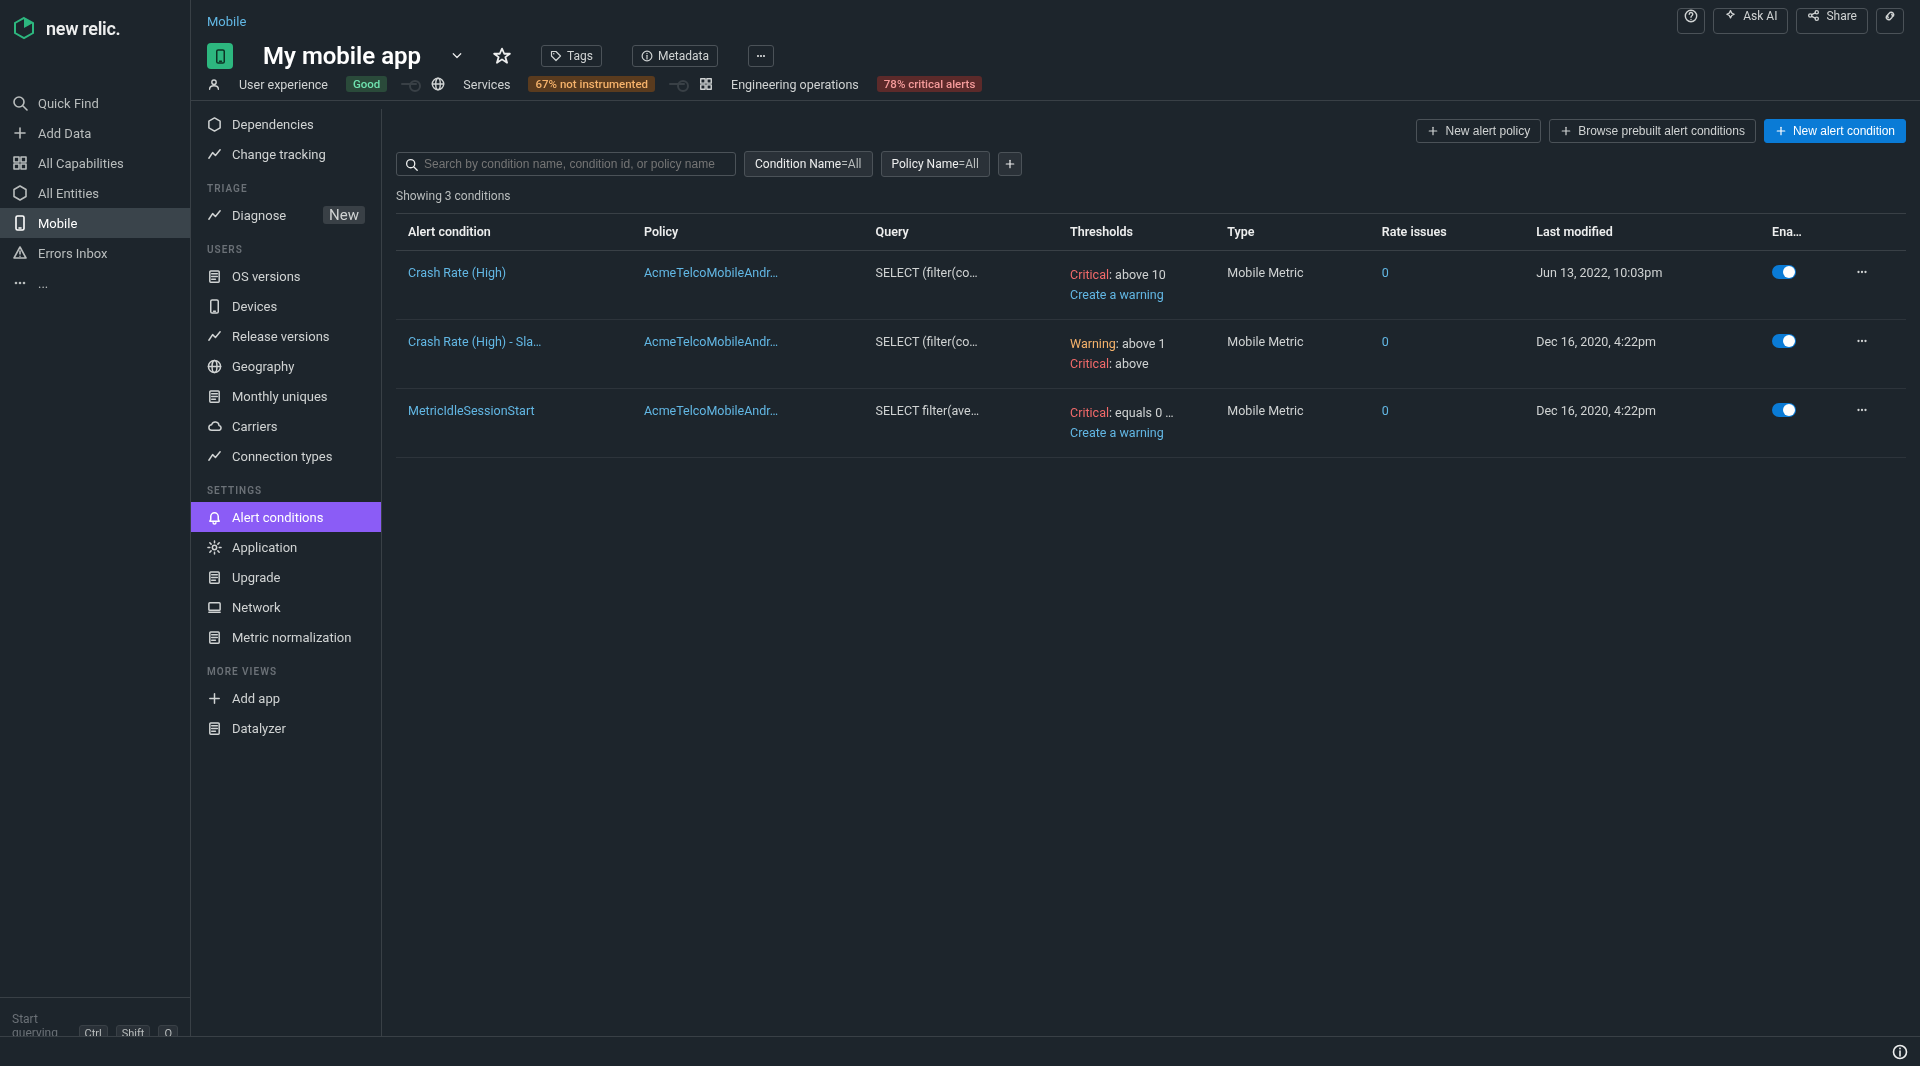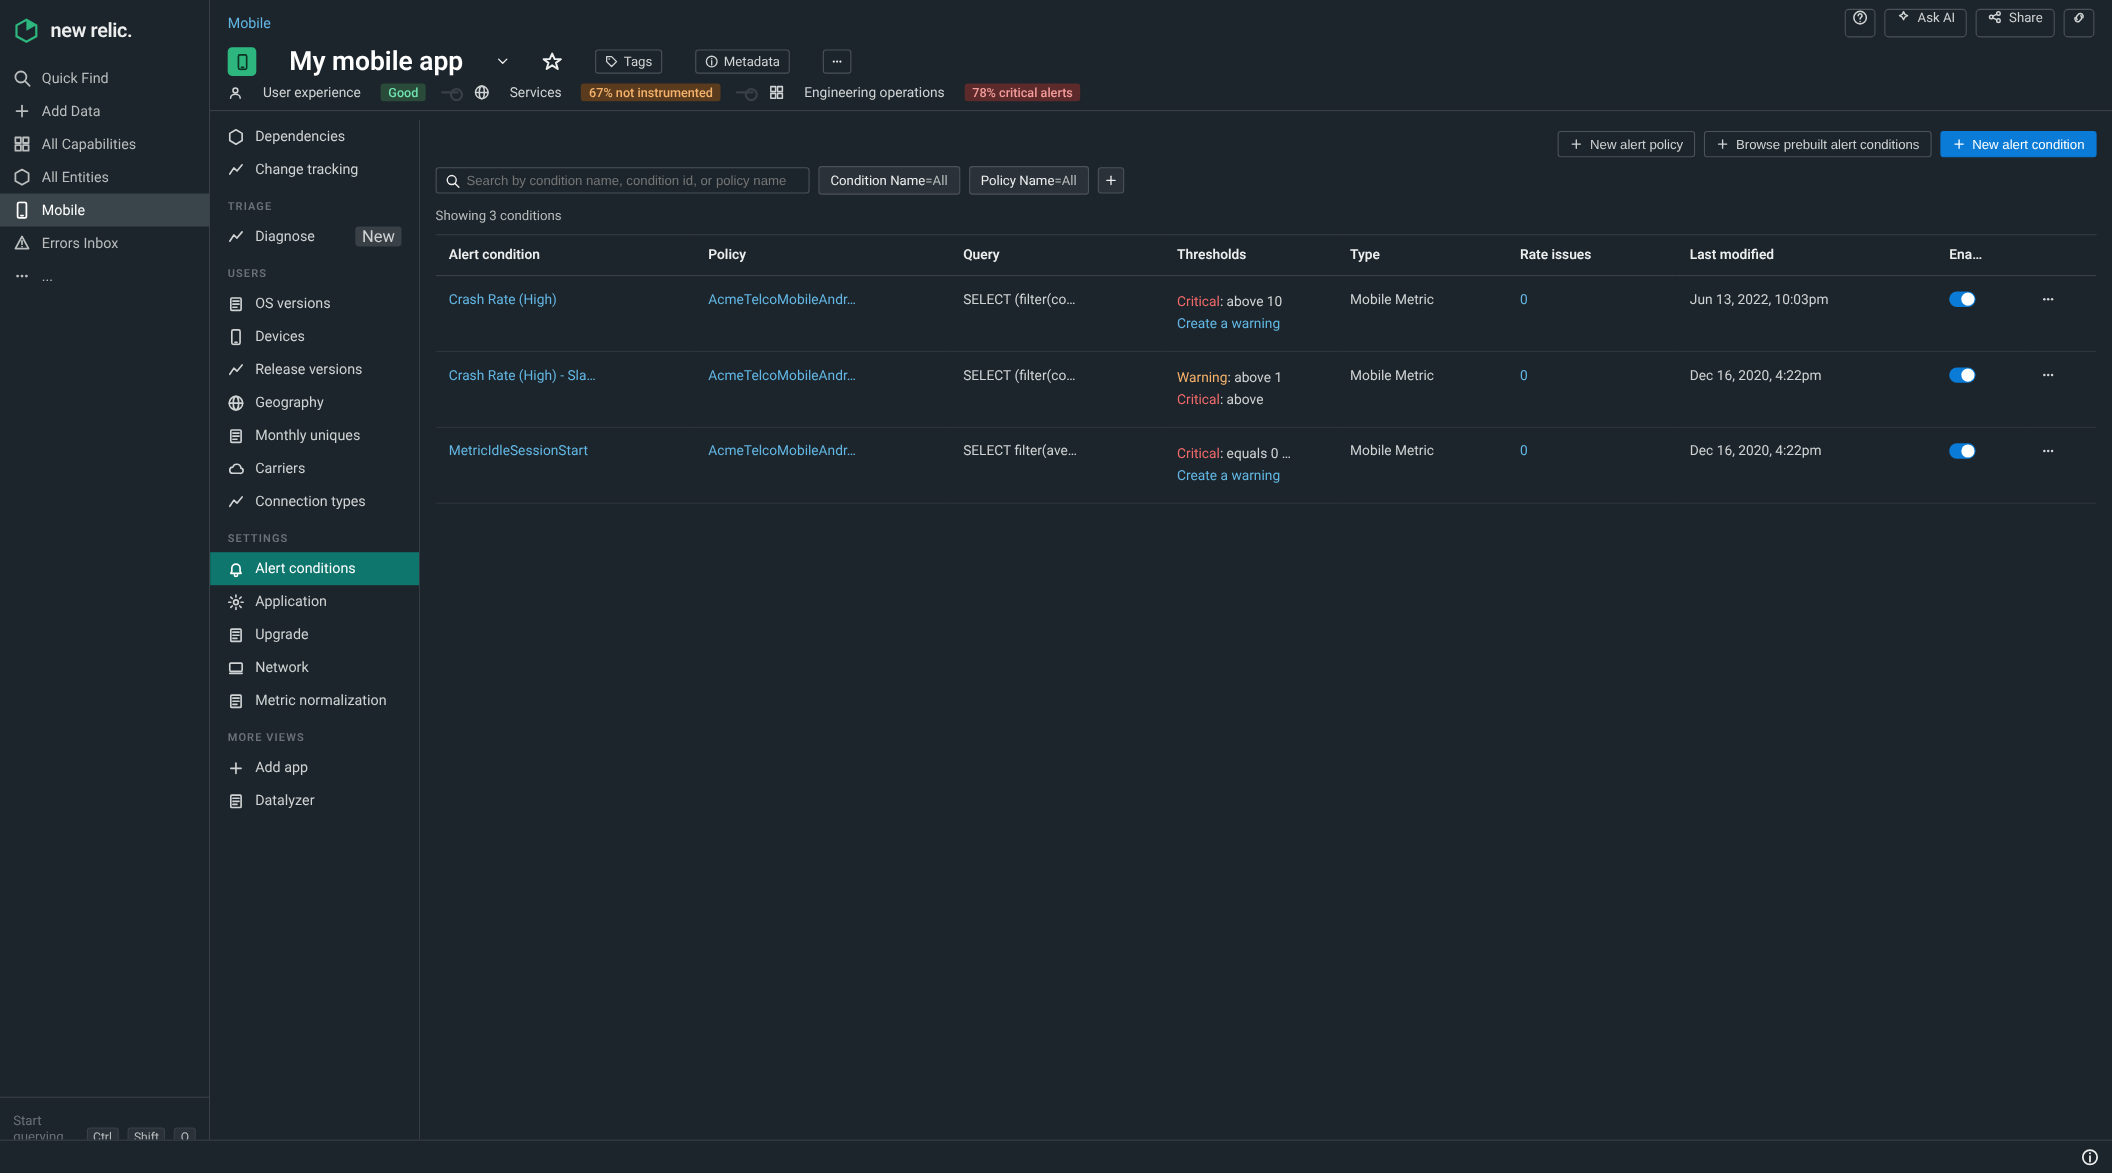--- a/index.html
+++ b/index.html
@@ -11,21 +11,21 @@
   height: 1066px;
   overflow: hidden;
   font-size: 13px;
 }
 a { color: #62b7e4; text-decoration: none; }
 
 
 .main-nav {
   position: absolute; left: 0; top: 0; width: 191px; height: 1066px;
   background: #1d252c; border-right: 1px solid #394046;
-  display: flex; flex-direction: column;
+  display: flex; flex-direction: column; gap: 32px;
 }
 .nav-logo {
   height: 56px; display: flex; align-items: center; padding: 0 12px;
 }
 .nav-logo svg { width: 24px; height: 24px; }
 .nav-logo span { font-size: 18px; font-weight: 600; margin-left: 10px; letter-spacing: -0.3px; }
 
 .nav-scroll { flex: 1; overflow-y: auto; }
 .nav-item {
   display: flex; align-items: center; height: 30px; padding: 0 12px;
@@ -56,21 +56,21 @@
   overflow-y: auto;
 }
 .sub-section-label {
   font-size: 10px; letter-spacing: 1px; color: #6b7177;
   padding: 14px 16px 6px; text-transform: uppercase; font-weight: 600;
 }
 .sub-item {
   display: flex; align-items: center; height: 30px; padding: 0 16px;
   color: #d0d3d3; cursor: pointer; font-size: 13px;
 }
-.sub-item.active { background: #0f766e; color: #fff; }
+.sub-item.active { background: #8b5cf6; color: #fff; }
 .sub-item svg { width: 15px; height: 15px; margin-right: 10px; stroke: currentColor; }
 .sub-item .chip {
   margin-left: auto; background: #394046; border-radius: 3px;
   padding: 0 6px; font-size: 15px; color: #d0d3d3;
 }
 
 
 .hdr {
   position: absolute; left: 191px; top: 0; right: 0;
   background: #1d252c;

